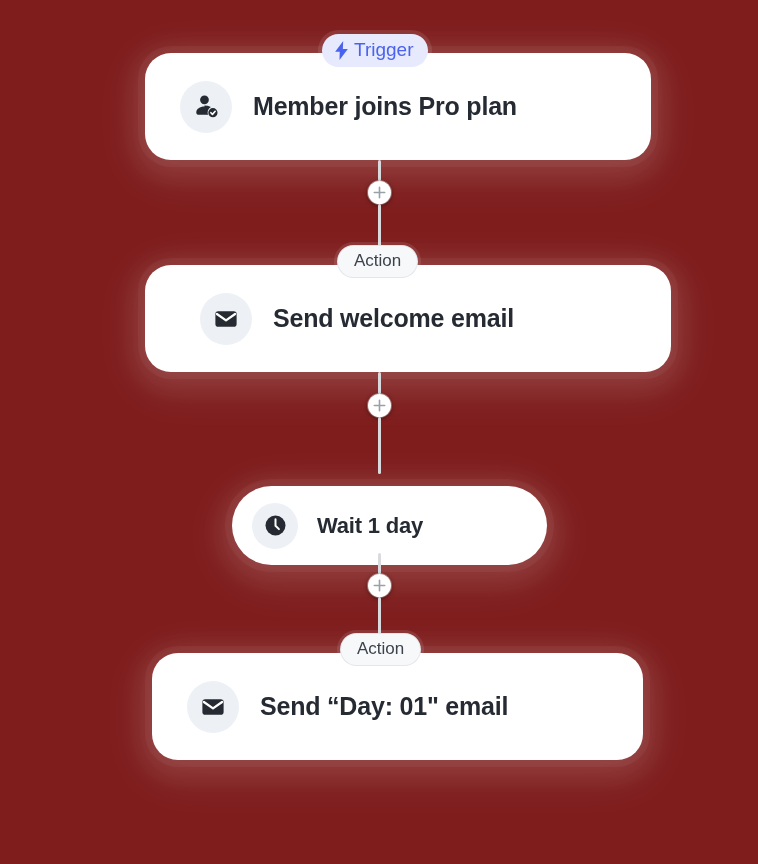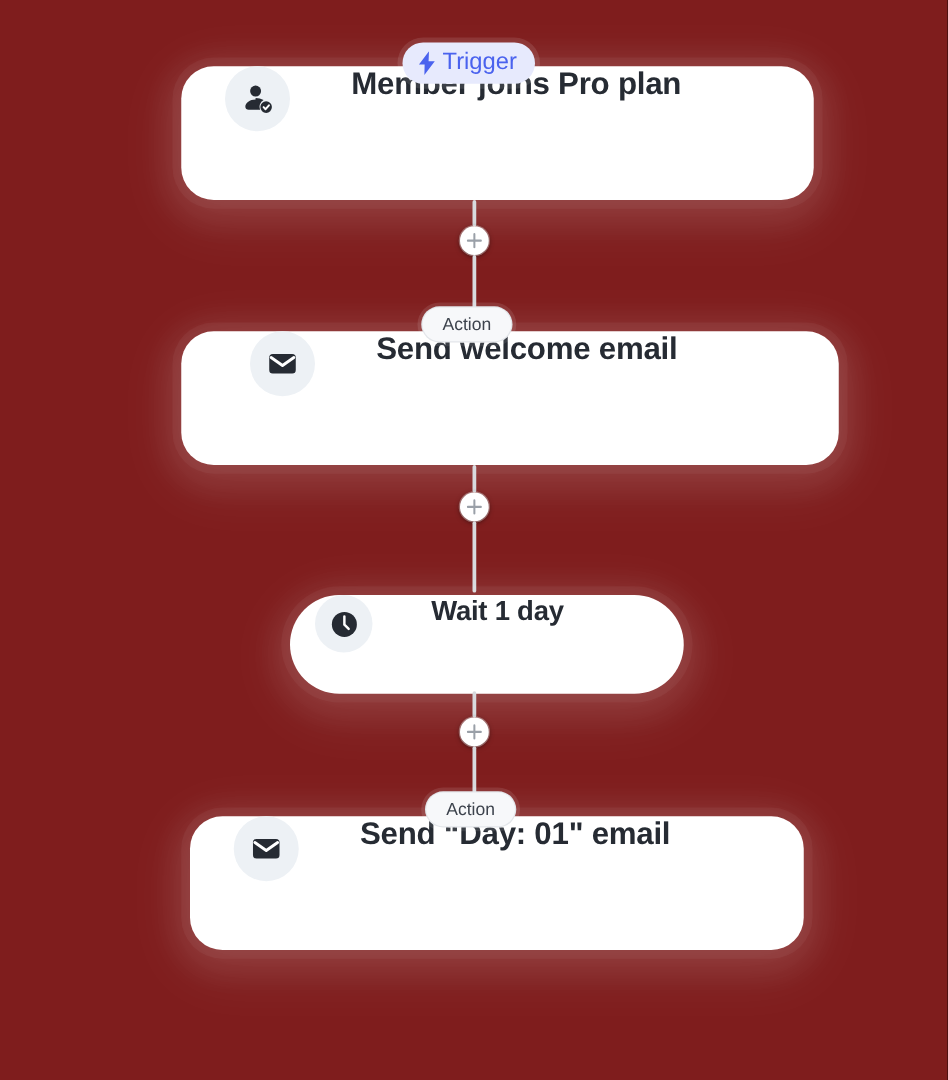--- a/index.html
+++ b/index.html
@@ -49,26 +49,25 @@
     justify-content: center;
     flex: none;
   }
   .plus-btn svg { display: block; }
 
   
   .node {
     position: absolute;
     background: #ffffff;
     display: flex;
-    align-items: flex-start;
+    align-items: center;
     box-shadow:
       0 0 0 7px rgba(255,255,255,0.045),
       0 6px 26px 10px rgba(255,255,255,0.11),
       0 10px 46px 20px rgba(255,255,255,0.05);
-    gap: 28px;
   }
   .node-rect { border-radius: 26px; }
   .node-pill { border-radius: 999px; }
 
   .icon-wrap {
     flex: none;
     border-radius: 50%;
     background: #edf1f5;
     display: flex;
     align-items: center;
@@ -98,30 +97,30 @@
     background: #e7eafd;
     color: #4a62ee;
     padding: 5px 15px 6px 12px;
     font-size: 19px;
     box-shadow: 0 0 0 4px rgba(255,255,255,0.10);
   }
   .badge-action {
     background: #f7f8fa;
     color: #3d434d;
     padding: 5px 16px 6px 16px;
-    font-size: 14px;
+    font-size: 17px;
     box-shadow: 0 0 0 1px #e3e6ea, 0 0 0 4px rgba(255,255,255,0.10);
     text-align: center;
   }
   .badge svg { display: block; }
 
   
   #node-1 { left: 145px; top: 53px;  width: 471px; height: 107px; padding-left: 35px; }
   #node-2 { left: 145px; top: 265px; width: 471px; height: 107px; padding-left: 55px; }
-  #node-3 { left: 232px; top: 476px; width: 295px; height: 79px;  padding-left: 20px; }
+  #node-3 { left: 232px; top: 486px; width: 295px; height: 79px;  padding-left: 20px; }
   #node-4 { left: 152px; top: 653px; width: 456px; height: 107px; padding-left: 35px; }
 
   #node-1 .icon-wrap, #node-2 .icon-wrap, #node-4 .icon-wrap { width: 52px; height: 52px; }
   #node-3 .icon-wrap { width: 46px; height: 46px; }
 
   #node-1 .node-label, #node-2 .node-label, #node-4 .node-label {
     font-size: 25px; margin-left: 21px;
   }
   #node-3 .node-label { font-size: 22px; margin-left: 19px; }
 

